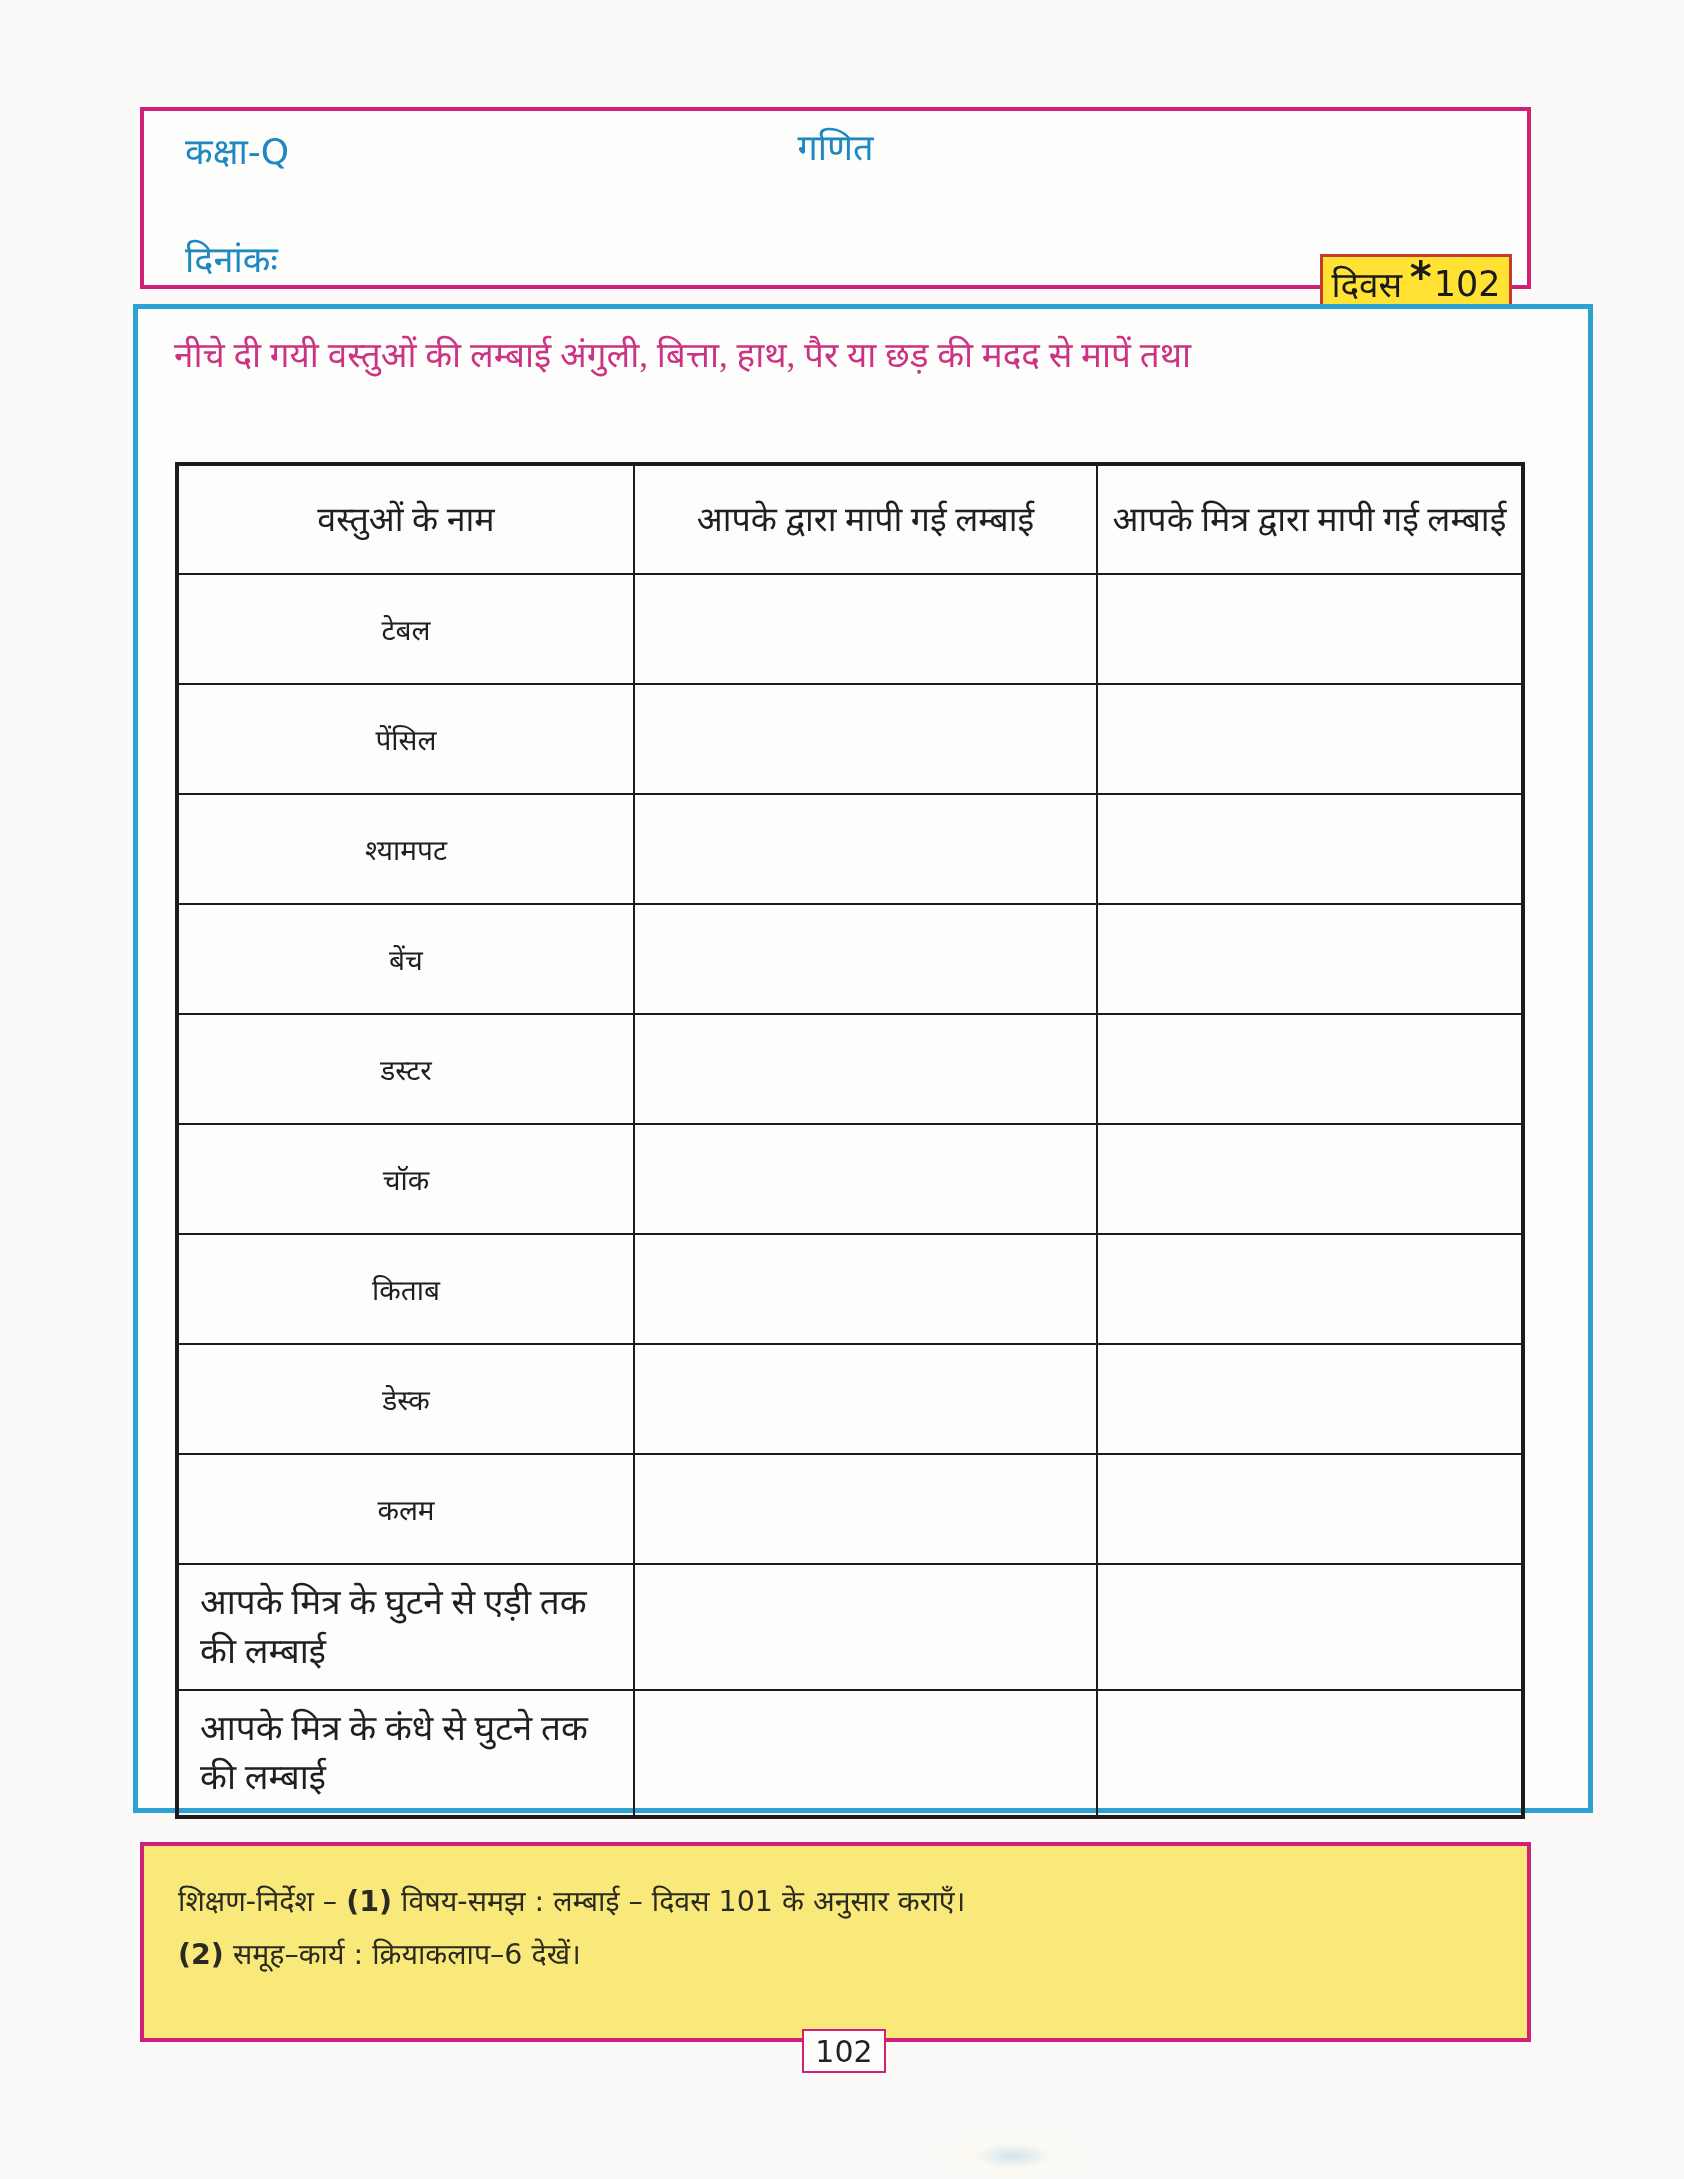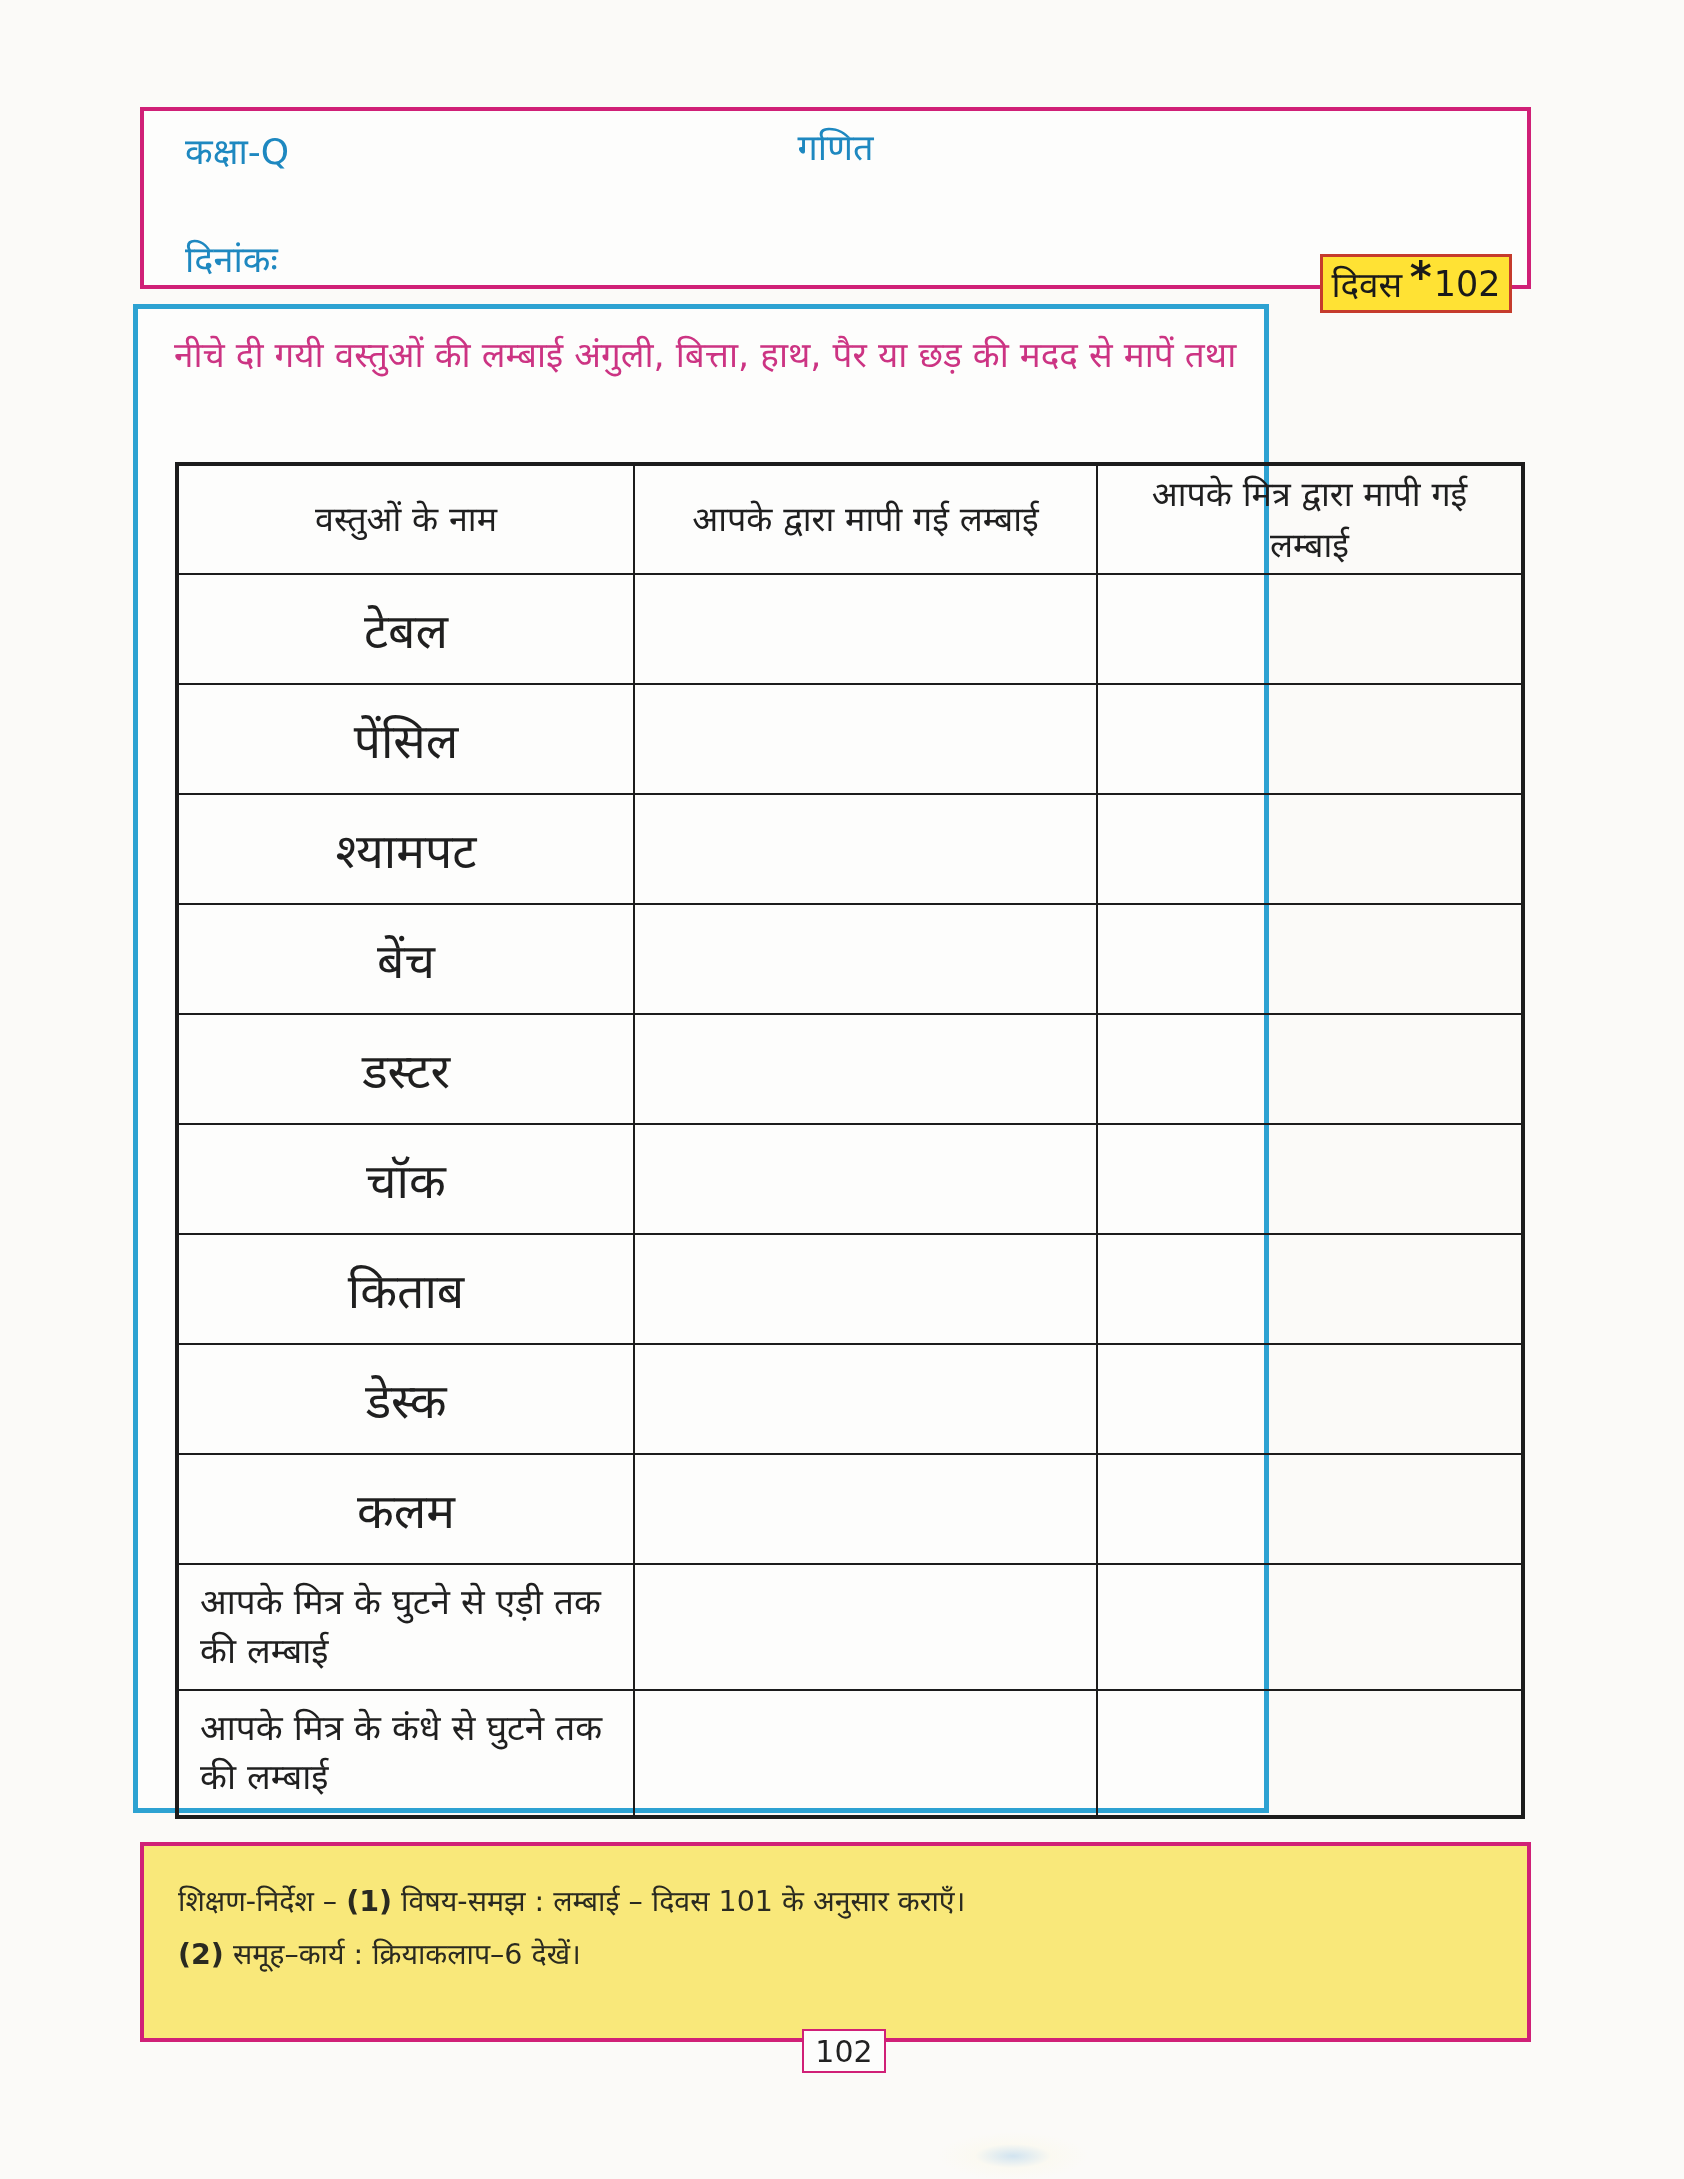--- a/index.html
+++ b/index.html
@@ -21,22 +21,22 @@
   .date-label{position:absolute;left:41px;top:107px;font-size:36px;color:#1e88c0;margin-top:16px;}
   .day-box{
     position:absolute;left:1176px;top:101px;width:192px;height:59px;
     background:#ffe234;border:3.8px solid #c53b2c;box-sizing:border-box;
     display:flex;align-items:center;justify-content:center;
     font-size:35px;color:#1a1a1a;white-space:nowrap;margin-top:42px;
   }
   .day-box .star{font-size:42px;position:relative;top:-5.7px;margin:0 1.9px 0 7.6px;font-weight:bold;}
   
   .content-box{
-    position:absolute;left:133px;top:304px;width:1136px;height:1509px;
-    border:5.7px solid #2da2d2;background:#fdfdfc;box-sizing:border-box;
+    position:absolute;left:133px;top:304px;width:1460px;height:1509px;
+    border:5.7px solid #2da2d2;background:#fdfdfc;box-sizing:border-box;font-family:Liberation Serif, serif;
   }
   .instruction{
     position:absolute;left:36px;top:15px;width:1322px;
     font-size:35px;line-height:1.8;color:#cc3483;
   }
   .measure-table{
     position:absolute;left:37px;top:153px;width:1346px;
     border-collapse:collapse;table-layout:fixed;
     border:4.8px solid #1c1c1c;
   }
@@ -44,21 +44,21 @@
     border:2.9px solid #1c1c1c;vertical-align:middle;box-sizing:border-box;
   }
   .measure-table th{
     height:110px;font-weight:400;font-size:34px;text-align:center;
     line-height:1.5;padding:0 13.3px;
   }
   .measure-table td{height:110px;}
   .col-name{width:457px;}
   .col-self{width:463px;}
   .col-friend{width:426px;}
-  td.name-cell{text-align:center;font-size:48px;}
+  td.name-cell{text-align:center;font-size:28px;}
   tr.long-row td.name-cell{
     text-align:left;font-size:35px;line-height:1.4;padding:13px 21px;
   }
   
   .footer-box{
     position:absolute;left:140px;top:1842px;width:1391px;height:200px;
     background:#f9e87a;border:4.8px solid #d02077;box-sizing:border-box;
   }
   .footer-text{
     position:absolute;left:34px;top:30px;width:1313px;

